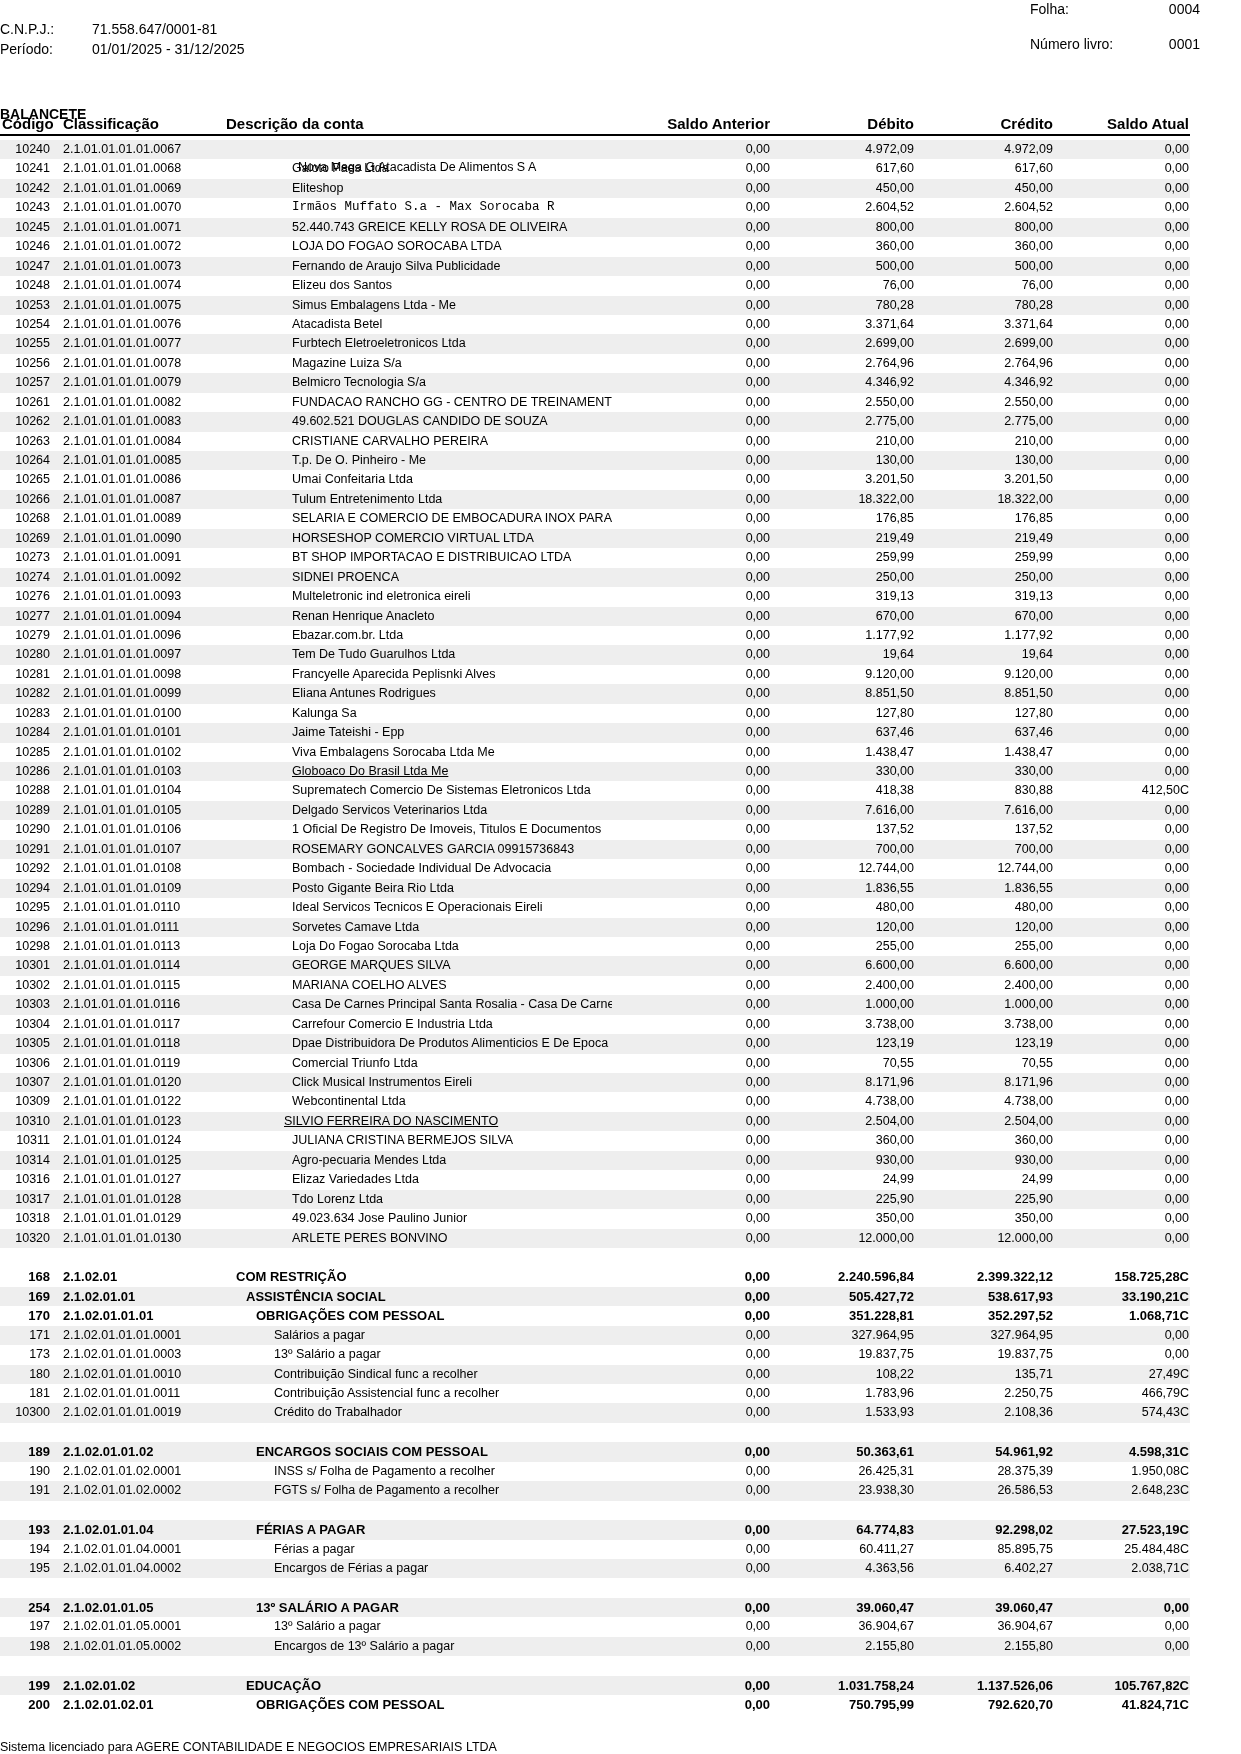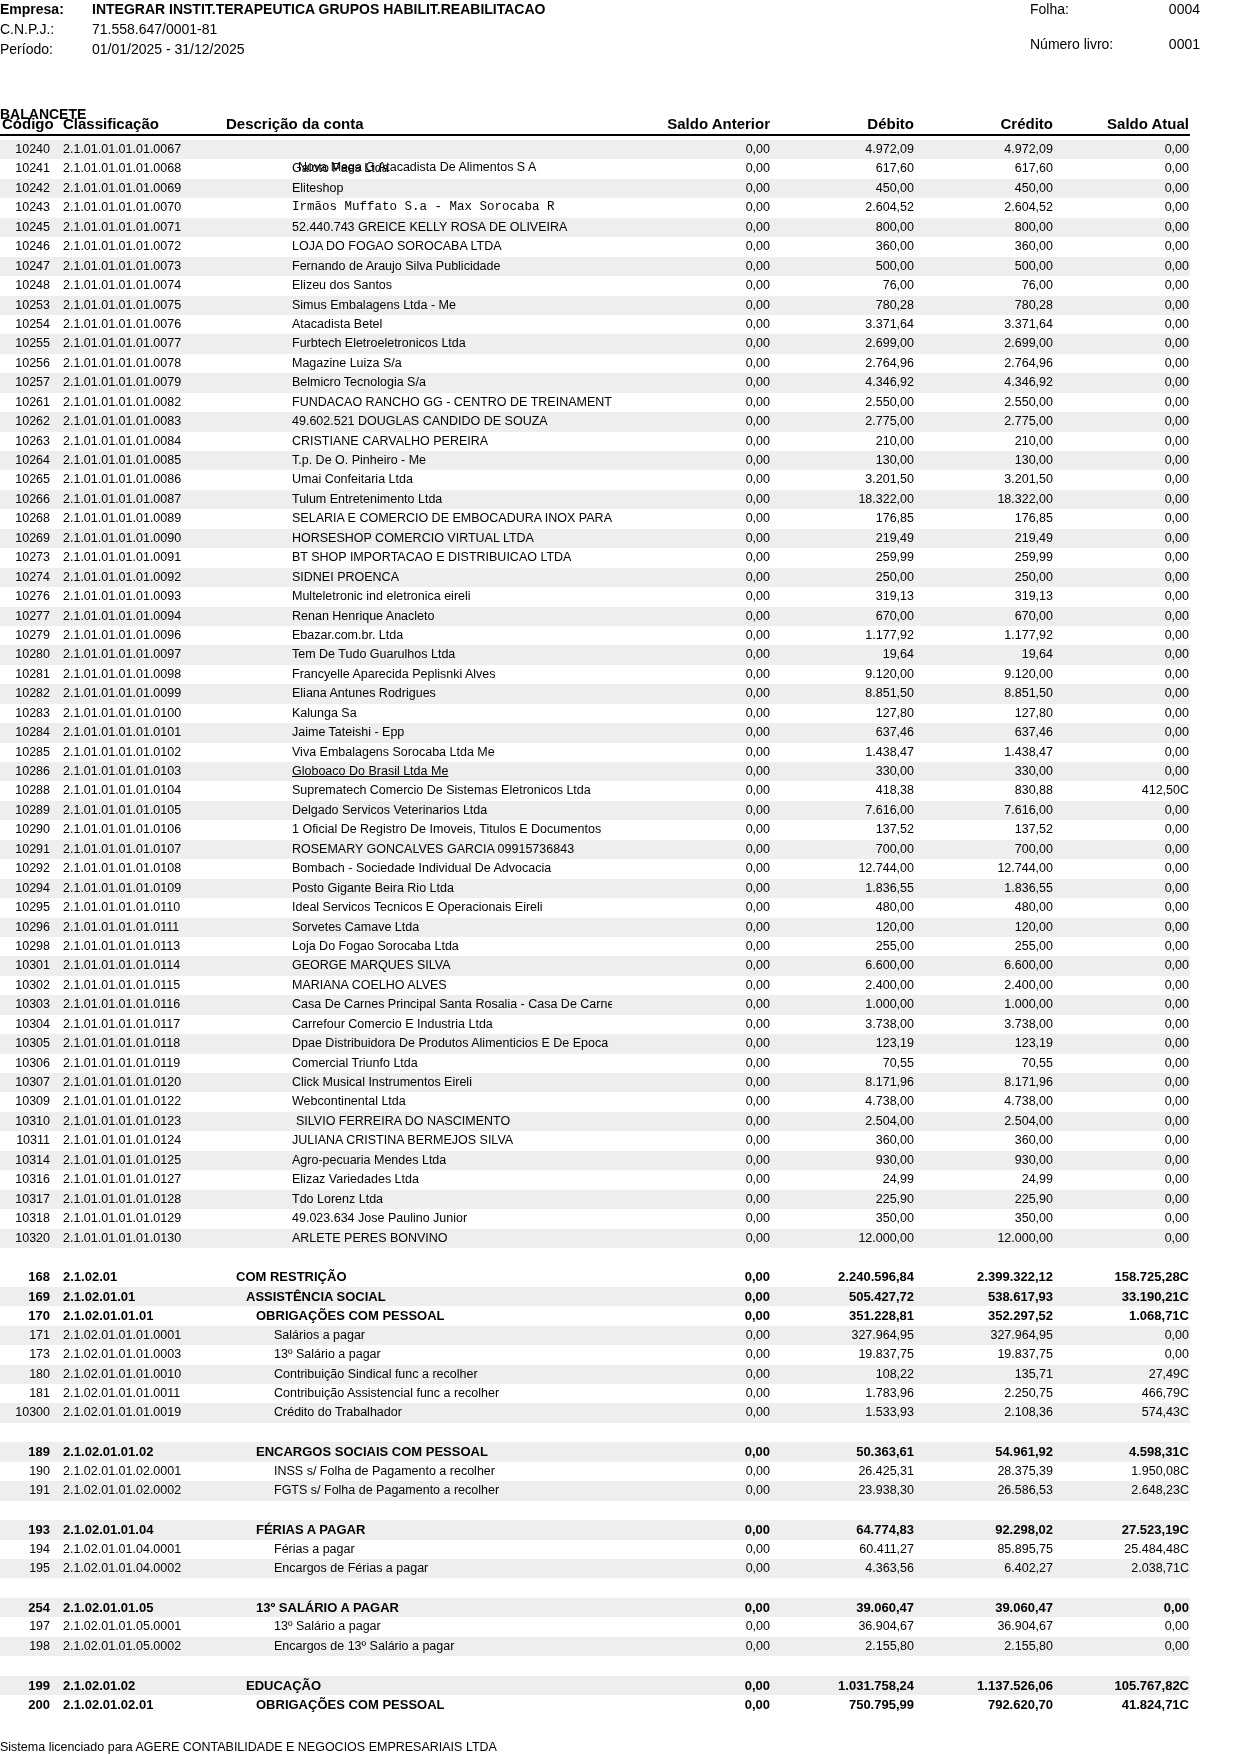--- a/index.html
+++ b/index.html
@@ -27,24 +27,20 @@
   .c-sa { right:420px; text-align:right; }
   .c-deb { right:276px; text-align:right; }
   .c-cre { right:137px; text-align:right; }
   .c-sat { right:1px; text-align:right; }
   #footer { position:absolute; left:0; top:1740px; font-size:12.5px; white-space:nowrap; }
 </style>
 </head>
 <body>
 
 <div id="hdr-left" class="hdr">
-  <div style="position:absolute;top:0;left:0;width:700px;height:19px;">
-    <span class="lbl b">Empresa:</span>
-    <span class="val b">INTEGRAR INSTIT.TERAPEUTICA GRUPOS HABILIT.REABILITACAO</span>
-  </div>
   <div style="position:absolute;top:20px;left:0;width:700px;height:19px;">
     <span class="lbl">C.N.P.J.:</span>
     <span class="val">71.558.647/0001-81</span>
   </div>
   <div style="position:absolute;top:40px;left:0;width:700px;height:19px;">
     <span class="lbl">Período:</span>
     <span class="val">01/01/2025 - 31/12/2025</span>
   </div>
 </div>
 
@@ -518,21 +514,21 @@
       <span class="c-cls">2.1.01.01.01.01.0122</span>
       <span class="c-desc" style="left: 292px;">Webcontinental Ltda</span>
       <span class="c-sa">0,00</span>
       <span class="c-deb">4.738,00</span>
       <span class="c-cre">4.738,00</span>
       <span class="c-sat">0,00</span>
     </div>
     <div class="row shade">
       <span class="c-code">10310</span>
       <span class="c-cls">2.1.01.01.01.01.0123</span>
-      <span class="c-desc" style="left: 296px;">SILVIO FERREIRA DO NASCIMENTO</span>
+      <span class="c-desc" style="left: 284px; text-decoration: underline;">SILVIO FERREIRA DO NASCIMENTO</span>
       <span class="c-sa">0,00</span>
       <span class="c-deb">2.504,00</span>
       <span class="c-cre">2.504,00</span>
       <span class="c-sat">0,00</span>
     </div>
     <div class="row">
       <span class="c-code">10311</span>
       <span class="c-cls">2.1.01.01.01.01.0124</span>
       <span class="c-desc" style="left: 292px;">JULIANA CRISTINA BERMEJOS SILVA</span>
       <span class="c-sa">0,00</span>

